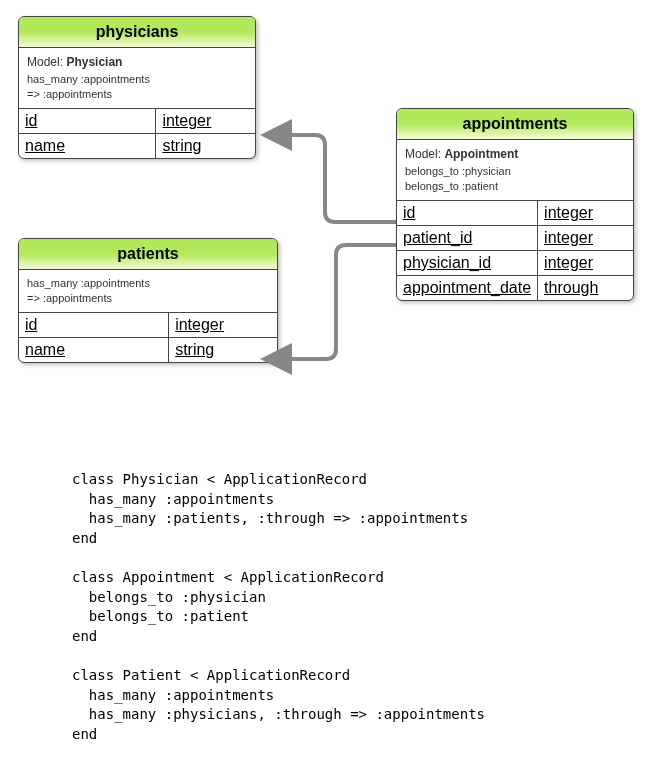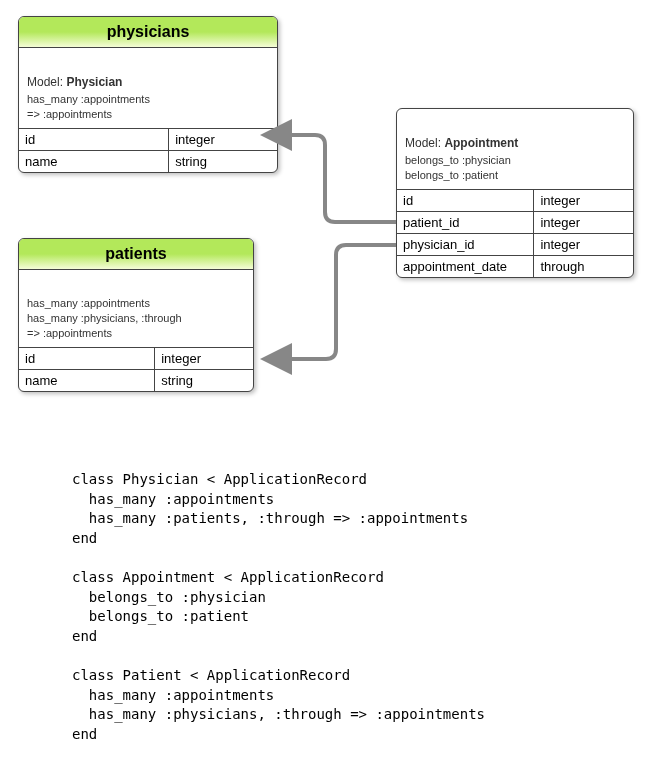--- a/index.html
+++ b/index.html
@@ -24,28 +24,28 @@
     font-weight: bold;
     font-size: 16px;
     padding: 6px 4px;
     border-bottom: 1px solid #444;
   }
   .entity-body {
     padding: 6px 8px 6px 8px;
     font-size: 11px;
     color: #333;
     line-height: 1.35;
-    margin-top: 20px;
   }
   .entity-body .model-line { font-size: 12px; margin-bottom: 2px; }
   .entity-body .model-line b { font-weight: bold; }
   .attr-table {
     width: 100%;
     border-collapse: collapse;
-    font-size: 13px;
+    font-size: 16px;
+    text-decoration: underline;
   }
   .attr-table td {
     border-top: 1px solid #444;
     padding: 3px 6px;
   }
   .attr-table td:first-child {
     border-right: 1px solid #444;
     width: 58%;
   }
   
@@ -62,63 +62,63 @@
     font-family: "Menlo", "Consolas", "Monaco", monospace;
     font-size: 14px;
     line-height: 1.4;
     white-space: pre;
     color: #000;
   }
 </style>
 </head>
 <body>
 
-<div class="entity-box" style="left:18px; top:16px; width:260px;">
+<div class="entity-box" style="left:18px; top:16px; width:238px;">
   <div class="entity-title">physicians</div>
   <div class="entity-body">
     <div class="model-line"><span>Model:</span> <b>Physician</b></div>
     <div>has_many :appointments</div>
     <div>=&gt; :appointments</div>
   </div>
   <table class="attr-table">
     <tbody>
         <tr>
       <td>id</td>
       <td>integer</td>
     </tr>
     <tr>
       <td>name</td>
       <td>string</td>
     </tr>
   </tbody>
     </table>
 </div>
 
-<div class="entity-box" style="left:18px; top:238px; width:236px;">
+<div class="entity-box" style="left:18px; top:238px; width:260px;">
   <div class="entity-title">patients</div>
   <div class="entity-body">
     <div>has_many :appointments</div>
-    <div>has_many :physicians, :through</div>
     <div>=&gt; :appointments</div>
   </div>
   <table class="attr-table">
     <tbody>
         <tr>
       <td>id</td>
       <td>integer</td>
     </tr>
     <tr>
       <td>name</td>
       <td>string</td>
     </tr>
   </tbody>
     </table>
 </div>
 
 <div class="entity-box" style="left:396px; top:108px; width:238px;">
+  <div class="entity-title">appointments</div>
   <div class="entity-body">
     <div class="model-line"><span>Model:</span> <b>Appointment</b></div>
     <div>belongs_to :physician</div>
     <div>belongs_to :patient</div>
   </div>
   <table class="attr-table">
     <tbody>
         <tr>
       <td>id</td>
       <td>integer</td>

